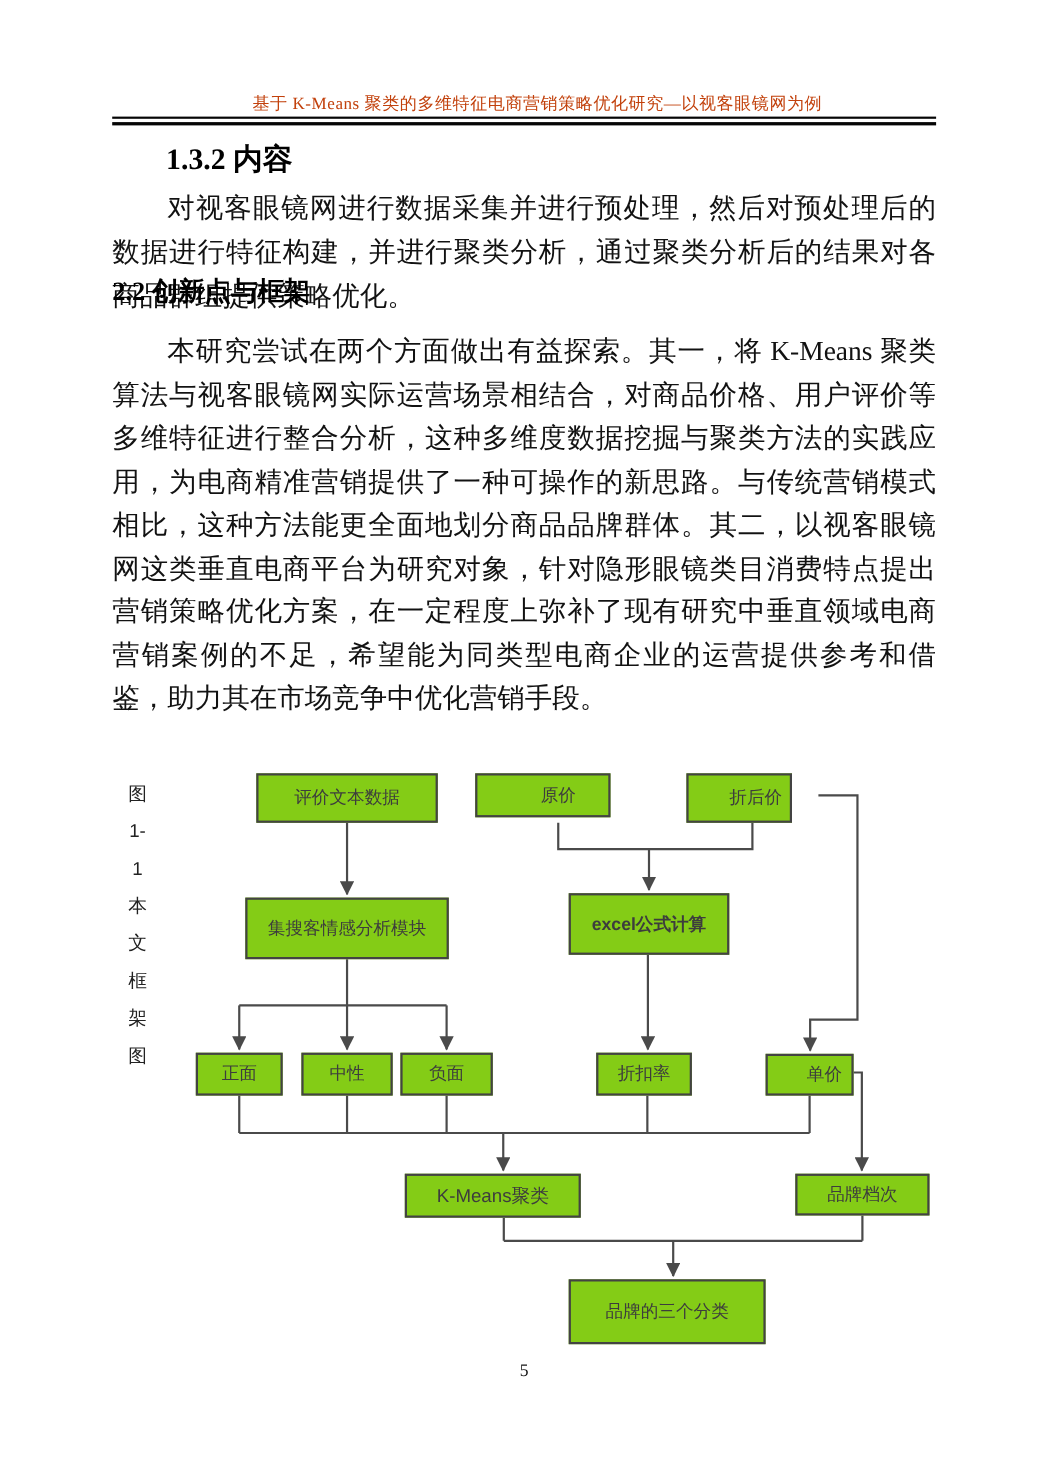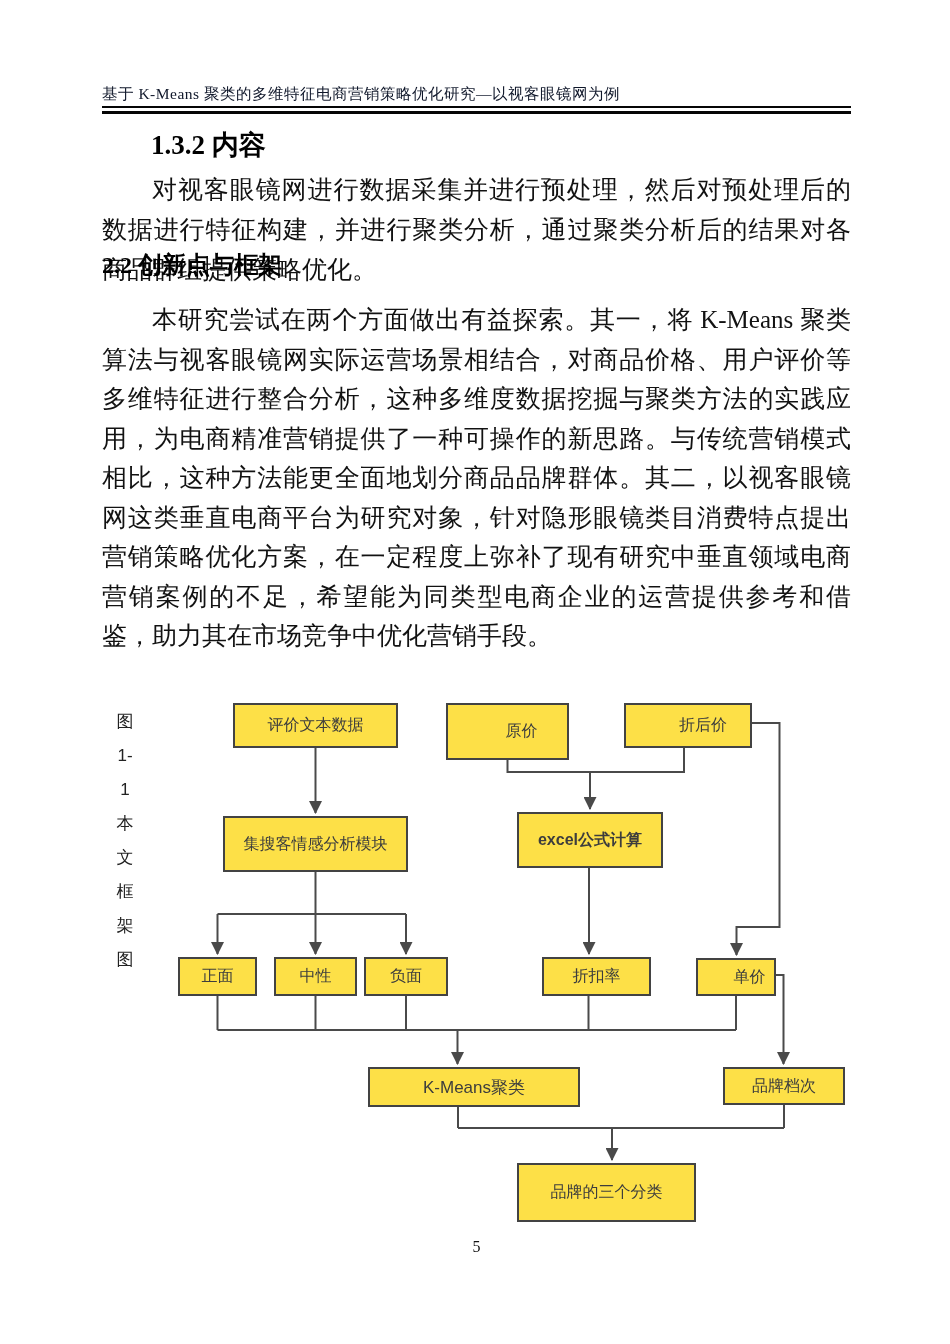--- a/index.html
+++ b/index.html
@@ -5,22 +5,22 @@
   html,body{margin:0;padding:0;background:#ffffff;}
   .page{
     position:relative;
     width:950px;height:1344px;
     background:#ffffff;
     font-family:"Liberation Serif", serif;
     overflow:hidden;
   }
   
   .running-head{
-    position:absolute;left:102px;top:84px;width:749px;
-    font-size:15.5px;color:#0f172a;
+    position:absolute;left:114px;top:84px;width:749px;
+    text-align:center;font-size:15.5px;color:#c2410c;
     letter-spacing:0.5px;white-space:nowrap;
   }
   .head-rule{
     position:absolute;left:102px;top:106px;width:749px;height:3px;
     border-top:2px solid #050505;border-bottom:3px solid #050505;
   }
   
   .h132{
     position:absolute;left:151px;top:127px;
     font-size:27px;font-weight:bold;color:#000;white-space:nowrap;
@@ -45,36 +45,36 @@
     font-family:"Liberation Sans", sans-serif;
     font-size:17px;color:#222;text-align:center;
   }
   .fig-caption span{display:block;height:34px;line-height:34px;}
   
   .connectors{position:absolute;left:0;top:0;pointer-events:none;}
   .connectors path{stroke:#4a4a4a;stroke-width:2;fill:none;}
   
   .node{
     position:absolute;box-sizing:border-box;
-    background:#fde047;border:2px solid #434343;
+    background:#84cc16;border:2px solid #434343;
     display:flex;align-items:center;justify-content:center;
     font-family:"Liberation Sans", sans-serif;
     font-size:16px;color:#3d3d3d;white-space:nowrap;
   }
   .n-review {left:233px;top:703px;width:165px;height:45px;}
-  .n-orig   {left:446px;top:703px;width:123px;height:57px;padding-left:28px;}
-  .n-disc   {left:624px;top:703px;width:128px;height:45px;padding-left:30px;}
+  .n-orig   {left:432px;top:703px;width:123px;height:40px;padding-left:28px;}
+  .n-disc   {left:624px;top:703px;width:96px;height:45px;padding-left:30px;}
   .n-jisou  {left:223px;top:816px;width:185px;height:56px;}
   .n-excel  {left:517px;top:812px;width:146px;height:56px;font-weight:bold;}
   .n-pos    {left:178px;top:957px;width:79px;height:39px;}
   .n-neu    {left:274px;top:957px;width:83px;height:39px;}
   .n-neg    {left:364px;top:957px;width:84px;height:39px;}
-  .n-rate   {left:542px;top:957px;width:109px;height:39px;}
+  .n-rate   {left:542px;top:957px;width:87px;height:39px;}
   .n-unit   {left:696px;top:958px;width:80px;height:38px;padding-left:27px;}
-  .n-kmeans {left:368px;top:1067px;width:212px;height:40px;font-size:17px;}
+  .n-kmeans {left:368px;top:1067px;width:160px;height:40px;font-size:17px;}
   .n-grade  {left:723px;top:1067px;width:122px;height:38px;}
   .n-three  {left:517px;top:1163px;width:179px;height:59px;}
   
   .page-num{
     position:absolute;left:102px;top:1238px;width:749px;
     text-align:center;font-size:16px;color:#111;
   }
 </style>
 </head>
 <body>

